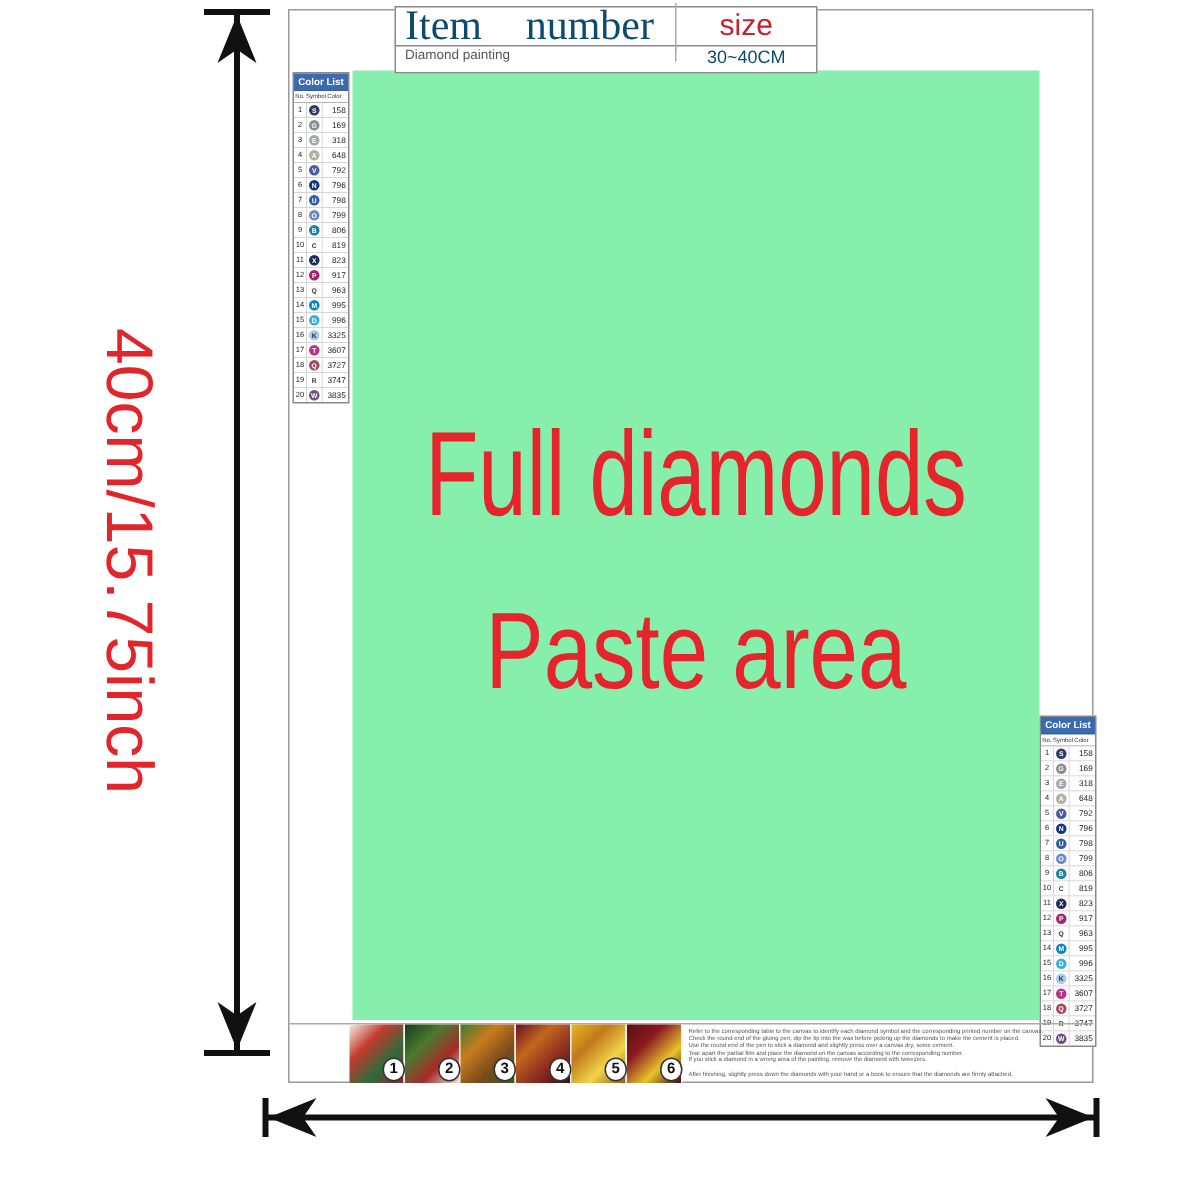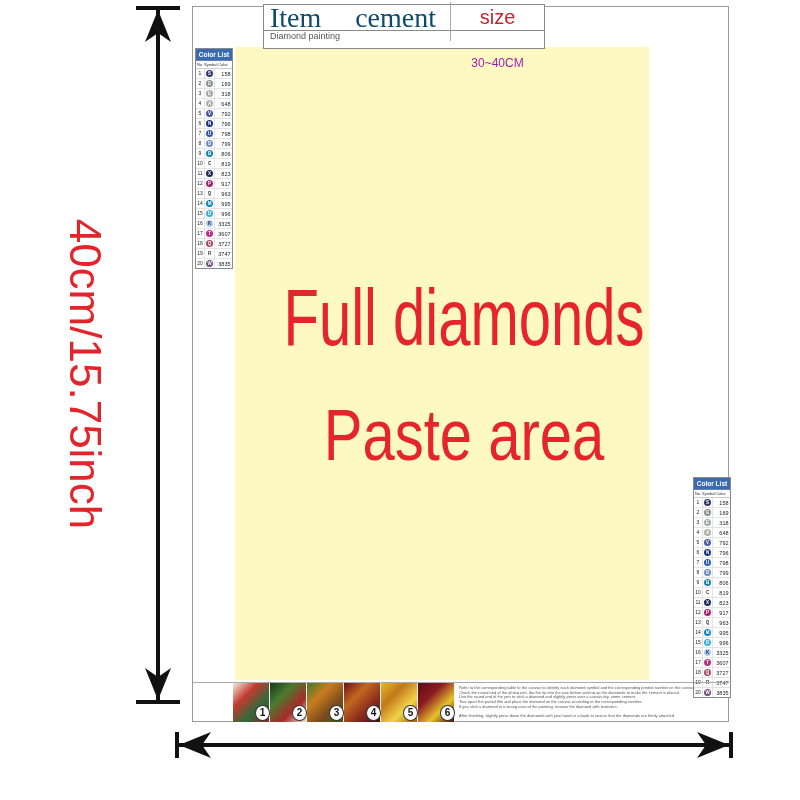--- a/index.html
+++ b/index.html
@@ -22,25 +22,25 @@
               border:1px solid #8a8a8a;box-sizing:border-box;z-index:5;}
   .it-row{display:flex;}
   .it-row.hdr{height:25px;border-bottom:1px solid #8a8a8a;align-items:center;}
   .it-row.dat{height:17px;align-items:flex-start;}
   .it-c1{width:187px;border-right:1px solid #aaa;display:flex;align-items:baseline;
          justify-content:space-between;padding:0 14px 0 6px;box-sizing:border-box;}
   .it-c2{flex:1;text-align:center;}
   .hdr .it-c1 span{font-family:"Liberation Serif",serif;font-size:28px;color:#0c4a6e;}
   .hdr .it-c2{font-size:20px;font-weight:normal;color:#c2252e;}
   .dat .it-c1{font-size:9px;color:#555;}
-  .dat .it-c2{font-size:12px;color:#a21caf;margin-top:25px;}
+  .dat .it-c2{font-size:12px;color:#0c4a6e;}
 
   
-  #paste-area{position:absolute;left:235px;top:47px;width:414px;height:633px;
-              background:#fef9c3;}
+  #paste-area{position:absolute;left:235px;top:47px;width:458px;height:633px;
+              background:#86efac;}
   .paste-line{position:absolute;left:0;width:458px;text-align:center;color:#e5242b;
               white-space:nowrap;}
   #paste-line1{top:238px;font-size:58px;line-height:64px;transform:scale(1,1.38);}
   #paste-line2{top:356px;font-size:58px;line-height:64px;transform:scale(1,1.25);}
 
   
   .color-list{position:absolute;width:76px;background:#fff;border:2px solid #8a8a8a;
               box-sizing:border-box;transform:scale(0.5);transform-origin:top left;}
   .cl-title{height:22px;line-height:22px;background:#3a6ab0;color:#fff;font-size:13px;
             font-weight:bold;text-align:center;border-bottom:1px solid #2a4f8a;}
@@ -86,21 +86,21 @@
     <rect x="2" y="700" width="44" height="4" fill="#111"></rect>
   </svg>
   <div class="dim-label" id="height-label">40cm/15.75inch</div>
 
   <div id="sheet"></div>
 
   <div id="item-table">
     <div class="it-row hdr">
       <div class="it-c1">
         <span>Item</span>
-        <span>cement</span>
+        <span>number</span>
       </div>
       <div class="it-c2">size</div>
     </div>
     <div class="it-row dat">
       <div class="it-c1">Diamond painting</div>
       <div class="it-c2">30~40CM</div>
     </div>
   </div>
 
   <div id="paste-area">

